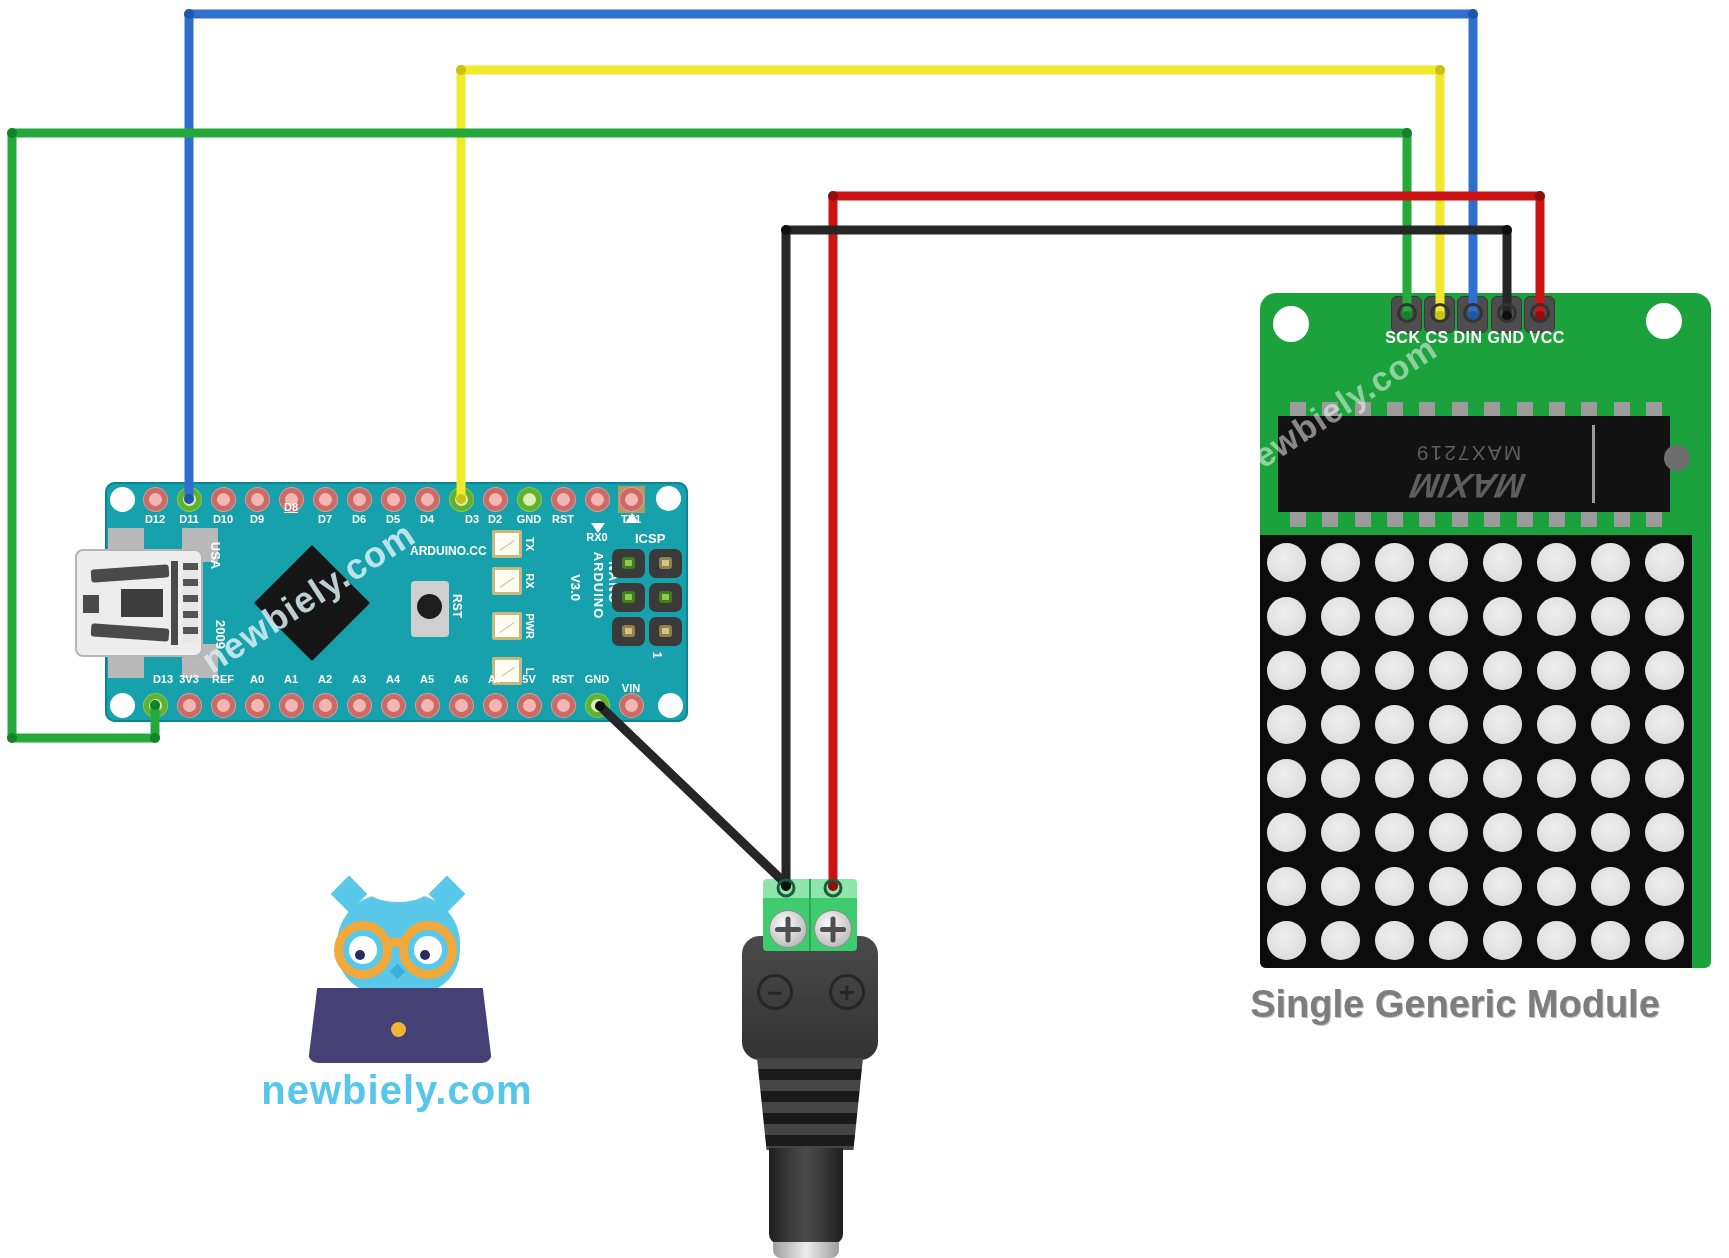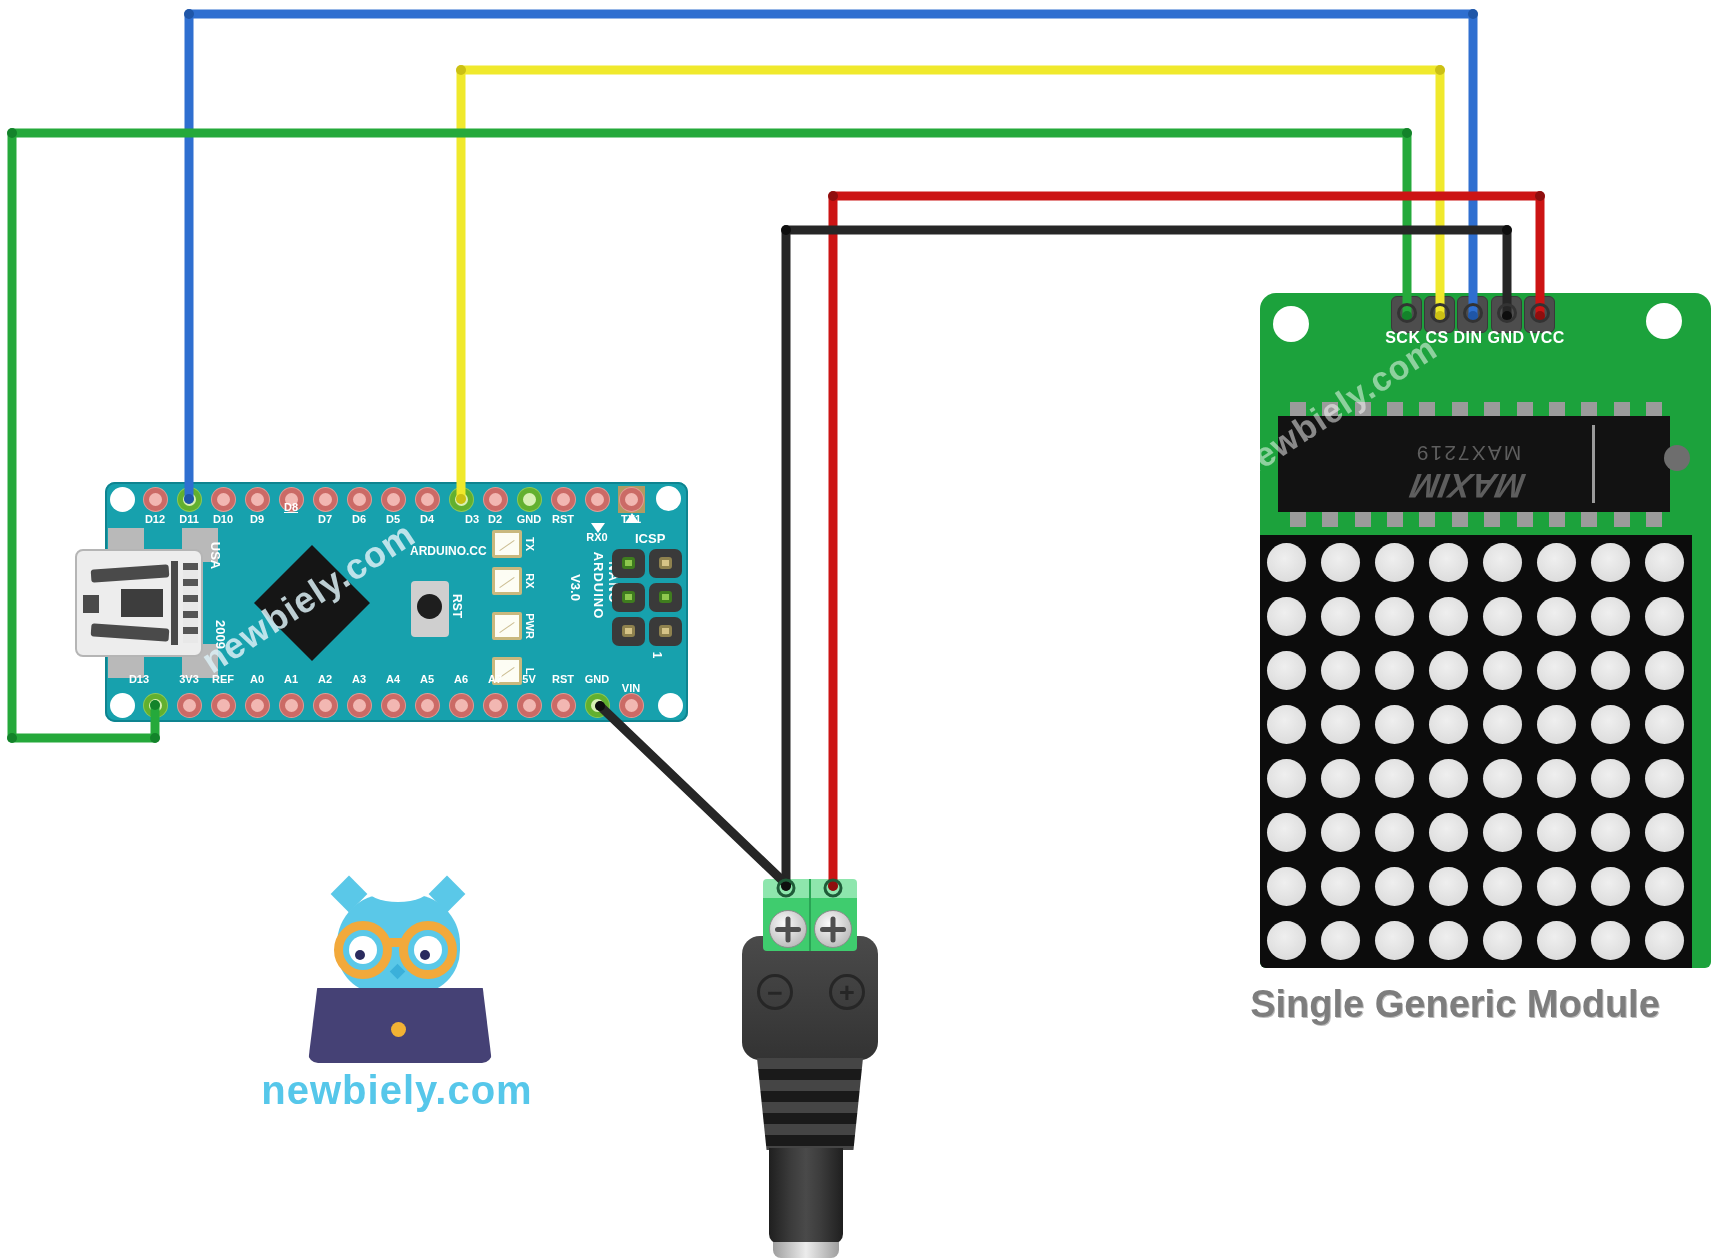--- a/index.html
+++ b/index.html
@@ -274,21 +274,21 @@
         <div class="pin pin-pink" style="left:447px;top:6px;"></div>
         <div class="pinlbl" style="left:440px;top:31px;">RST</div>
         <div class="pin pin-pink" style="left:481px;top:6px;"></div>
         <div class="pinlbl" style="left:474px;top:31px;margin-top:18px;">RX0</div>
         <div class="tanpad" style="left:513px;top:4px;"></div>
         <div class="pin pin-pink" style="left:515px;top:6px;"></div>
         <div class="pinlbl" style="left:508px;top:31px;">TX1</div>
       </div>
     <div id="ard-bot">
         <div class="pin pin-green" style="left:39px;top:212px;"></div>
-        <div class="pinlbl" style="left:16px;top:191px;">D13</div>
+        <div class="pinlbl" style="left:40px;top:191px;">D13</div>
         <div class="pin pin-pink" style="left:73px;top:212px;"></div>
         <div class="pinlbl" style="left:66px;top:191px;">3V3</div>
         <div class="pin pin-pink" style="left:107px;top:212px;"></div>
         <div class="pinlbl" style="left:100px;top:191px;">REF</div>
         <div class="pin pin-pink" style="left:141px;top:212px;"></div>
         <div class="pinlbl" style="left:134px;top:191px;">A0</div>
         <div class="pin pin-pink" style="left:175px;top:212px;"></div>
         <div class="pinlbl" style="left:168px;top:191px;">A1</div>
         <div class="pin pin-pink" style="left:209px;top:212px;"></div>
         <div class="pinlbl" style="left:202px;top:191px;">A2</div>

